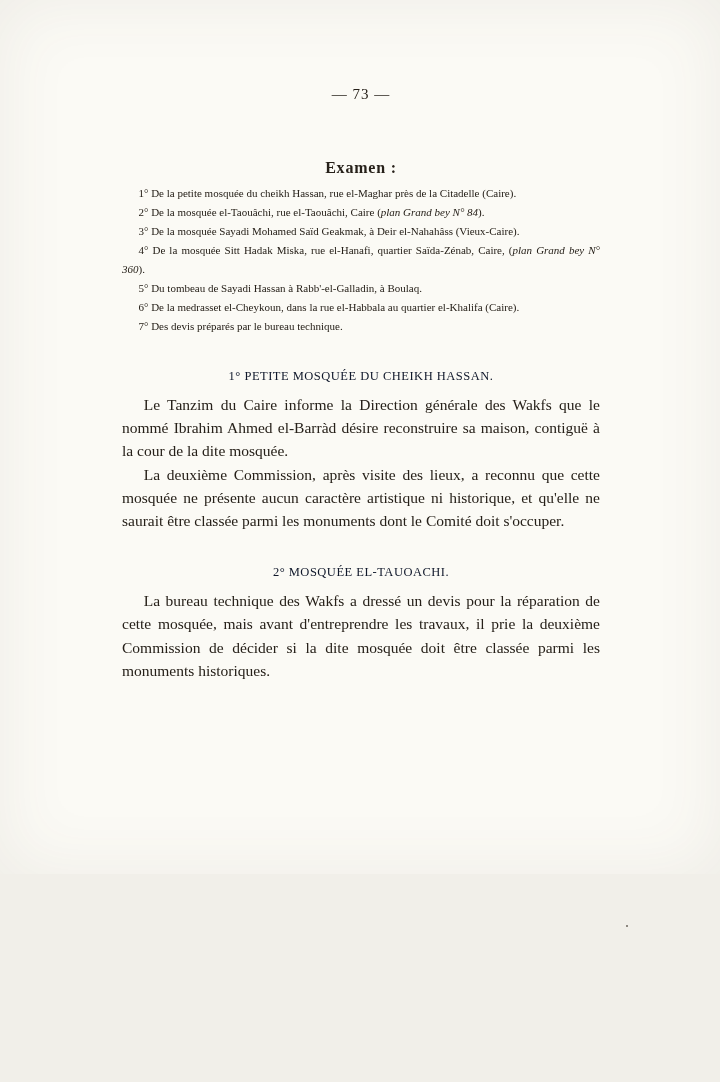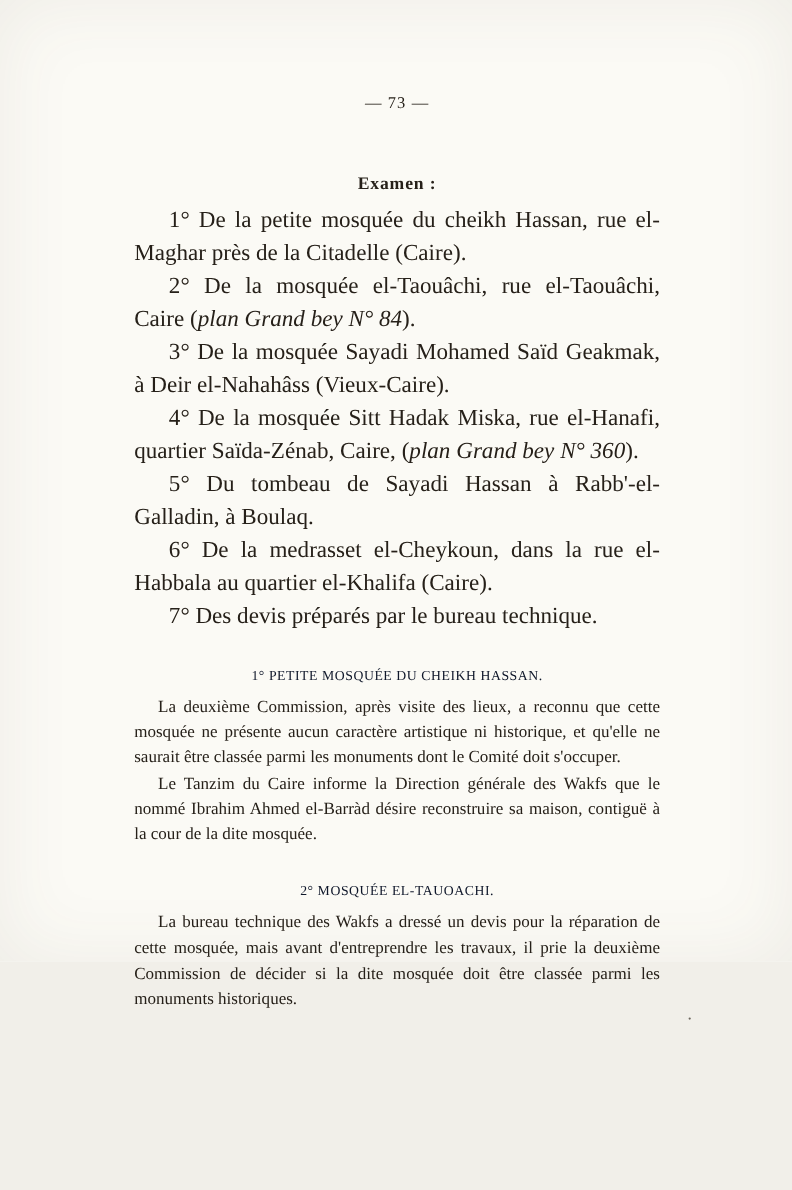--- a/index.html
+++ b/index.html
@@ -42,22 +42,22 @@
   }
   .examen-title {
     margin-top: 56px;
     text-align: center;
     font-weight: bold;
     font-size: 16px;
     letter-spacing: 0.8px;
   }
   .examen-list { margin-top: 7px; }
   .item {
-    font-size: 21px;
-    line-height: 30px;
+    font-size: 11px;
+    line-height: 19px;
     text-align: justify;
     text-indent: 1.5em;
   }
   .it { font-style: italic; }
   .sec-title {
     margin-top: 33px;
     margin-bottom: 9px;
     text-align: center;
     font-size: 12.5px;
     letter-spacing: 0.5px;
@@ -91,22 +91,22 @@
       <div class="item"><span>2° De la mosquée el-Taouâchi, rue el-Taouâchi, Caire (</span><span class="it">plan Grand bey N° 84</span><span>).</span></div>
       <div class="item"><span>3° De la mosquée Sayadi Mohamed Saïd Geakmak, à Deir el-Nahahâss (Vieux-Caire).</span></div>
       <div class="item"><span>4° De la mosquée Sitt Hadak Miska, rue el-Hanafi, quartier Saïda-Zénab, Caire, (</span><span class="it">plan Grand bey N° 360</span><span>).</span></div>
       <div class="item"><span>5° Du tombeau de Sayadi Hassan à Rabb'-el-Galladin, à Boulaq.</span></div>
       <div class="item"><span>6° De la medrasset el-Cheykoun, dans la rue el-Habbala au quartier el-Khalifa (Caire).</span></div>
       <div class="item"><span>7° Des devis préparés par le bureau technique.</span></div>
     </div>
   <div id="sections">
       <div>
         <div class="sec-title">1° PETITE MOSQUÉE DU CHEIKH HASSAN.</div>
+        <p class="para">Le Tanzim du Caire informe la Direction générale des Wakfs que le nommé Ibrahim Ahmed el-Barràd désire reconstruire sa maison, contiguë à la cour de la dite mosquée.</p>
         <p class="para">La deuxième Commission, après visite des lieux, a reconnu que cette mosquée ne présente aucun caractère artistique ni historique, et qu'elle ne saurait être classée parmi les monuments dont le Comité doit s'occuper.</p>
-        <p class="para">Le Tanzim du Caire informe la Direction générale des Wakfs que le nommé Ibrahim Ahmed el-Barràd désire reconstruire sa maison, contiguë à la cour de la dite mosquée.</p>
       </div>
       <div>
         <div class="sec-title">2° MOSQUÉE EL-TAUOACHI.</div>
         <p class="para">La bureau technique des Wakfs a dressé un devis pour la réparation de cette mosquée, mais avant d'entreprendre les travaux, il prie la deuxième Commission de décider si la dite mosquée doit être classée parmi les monuments historiques.</p>
       </div>
     </div>
   <div class="speck"></div>
 </div>
 
 </body></html>

